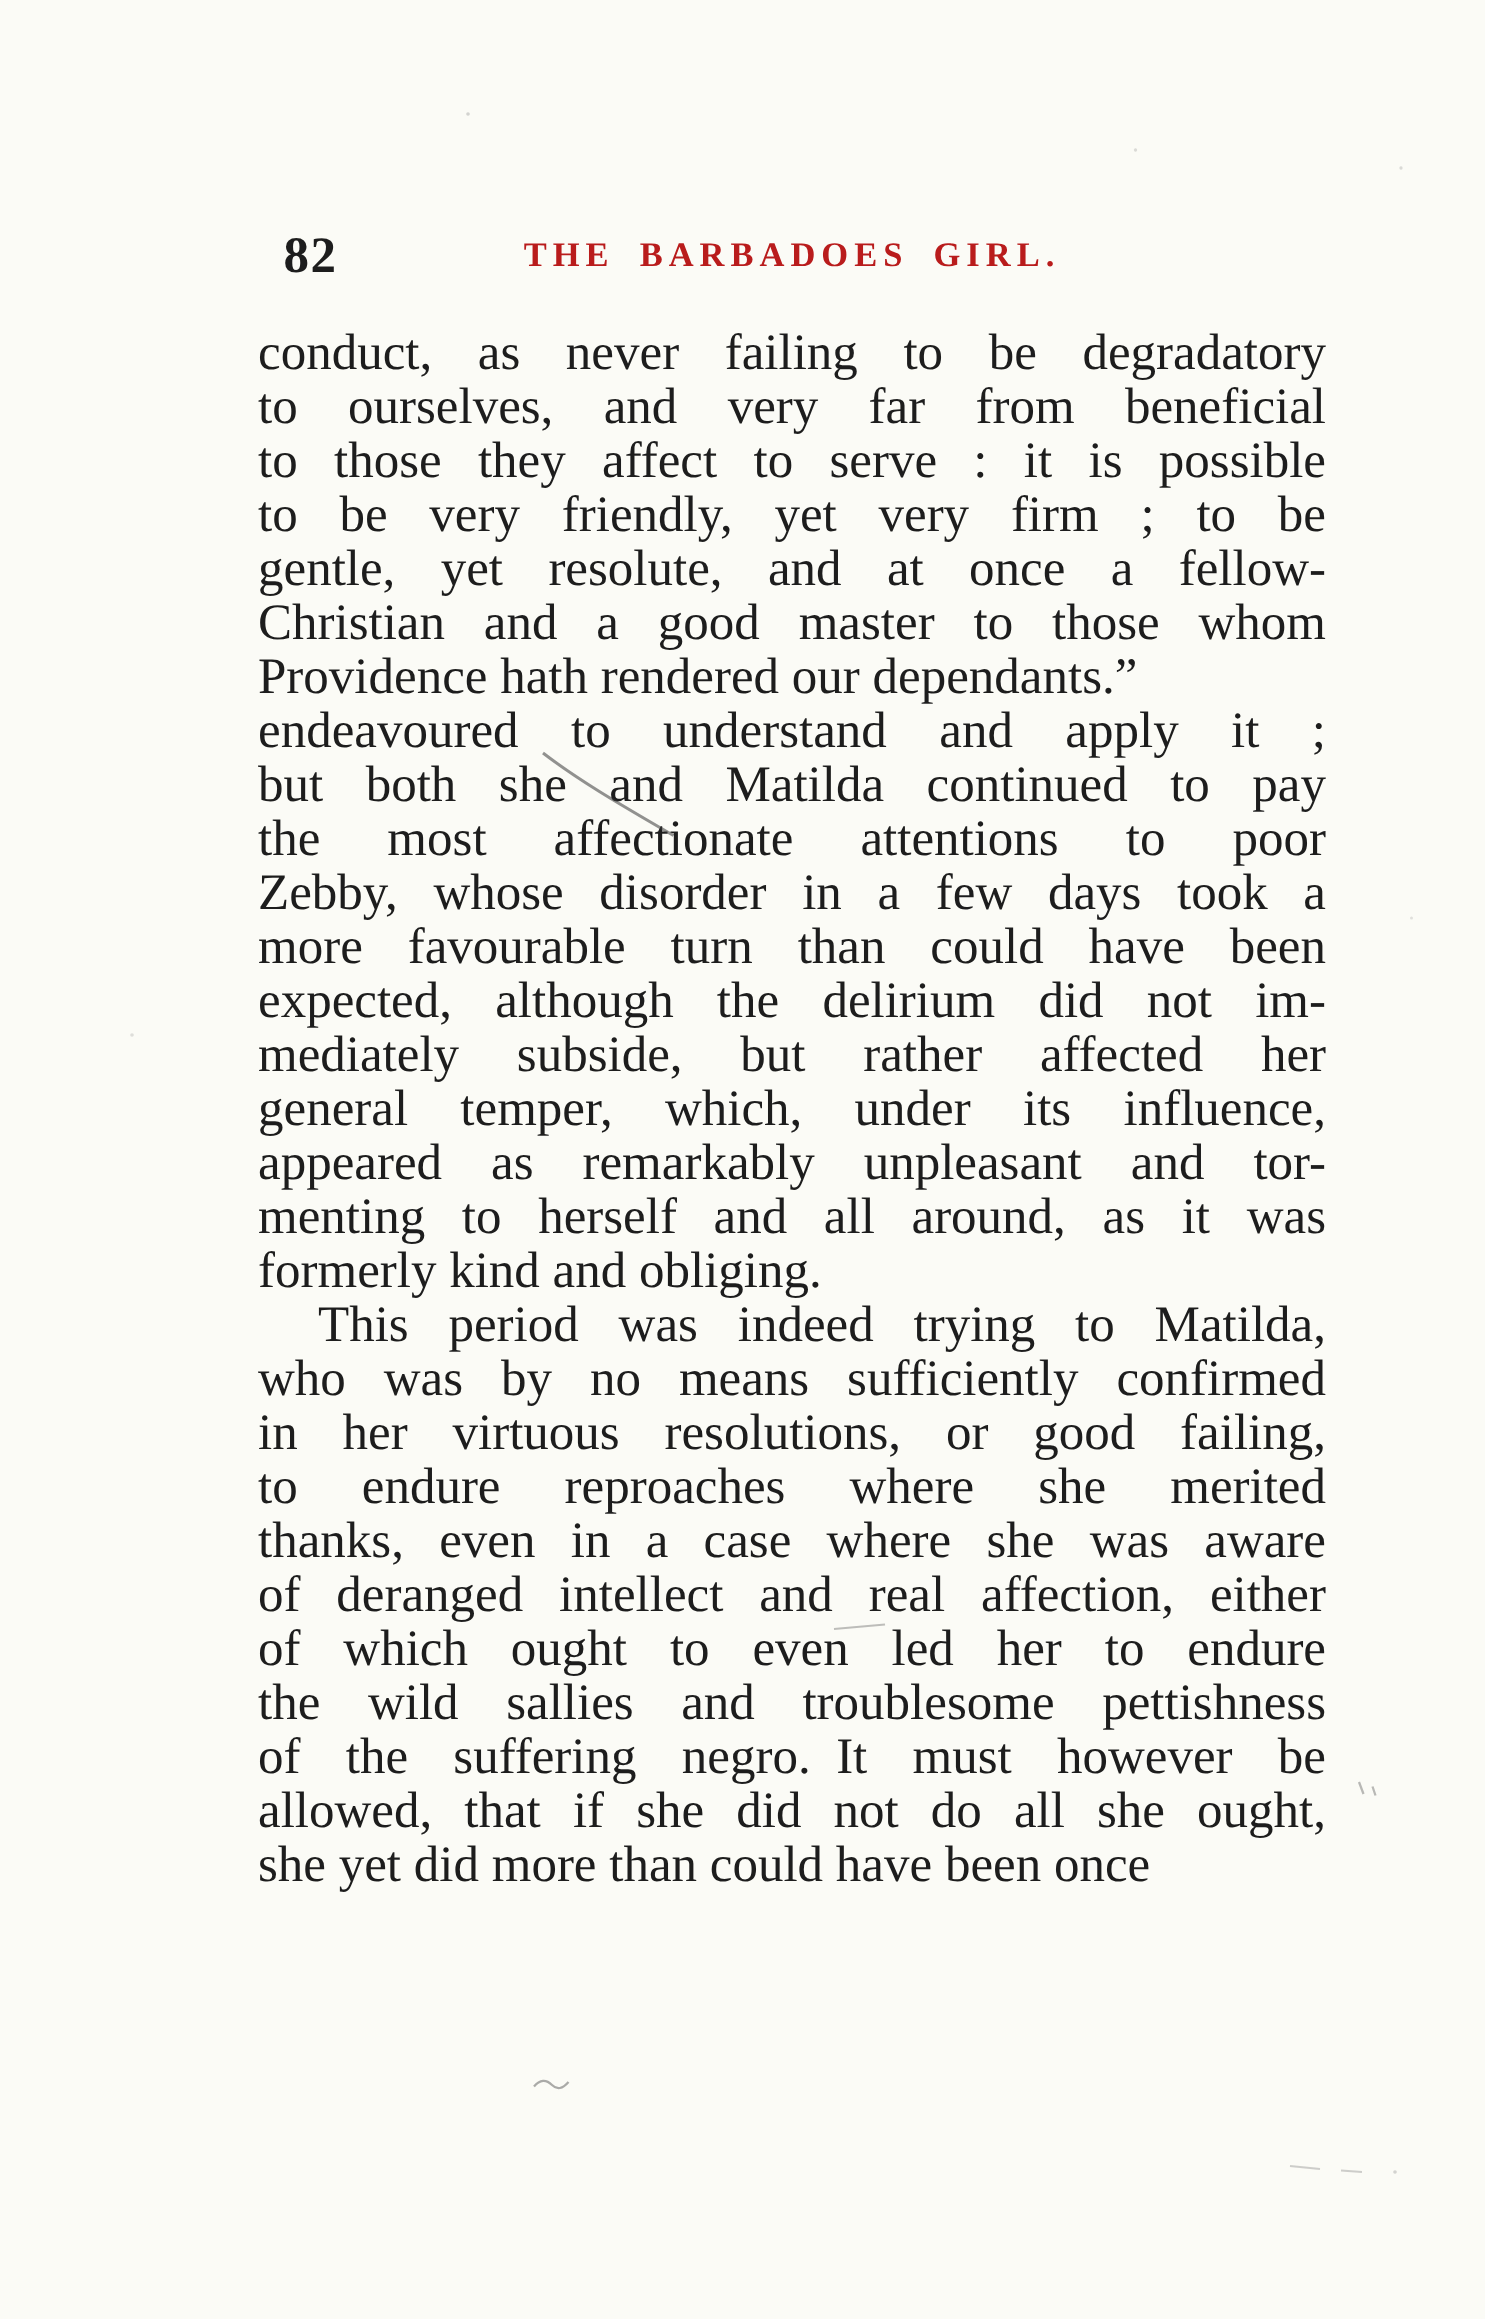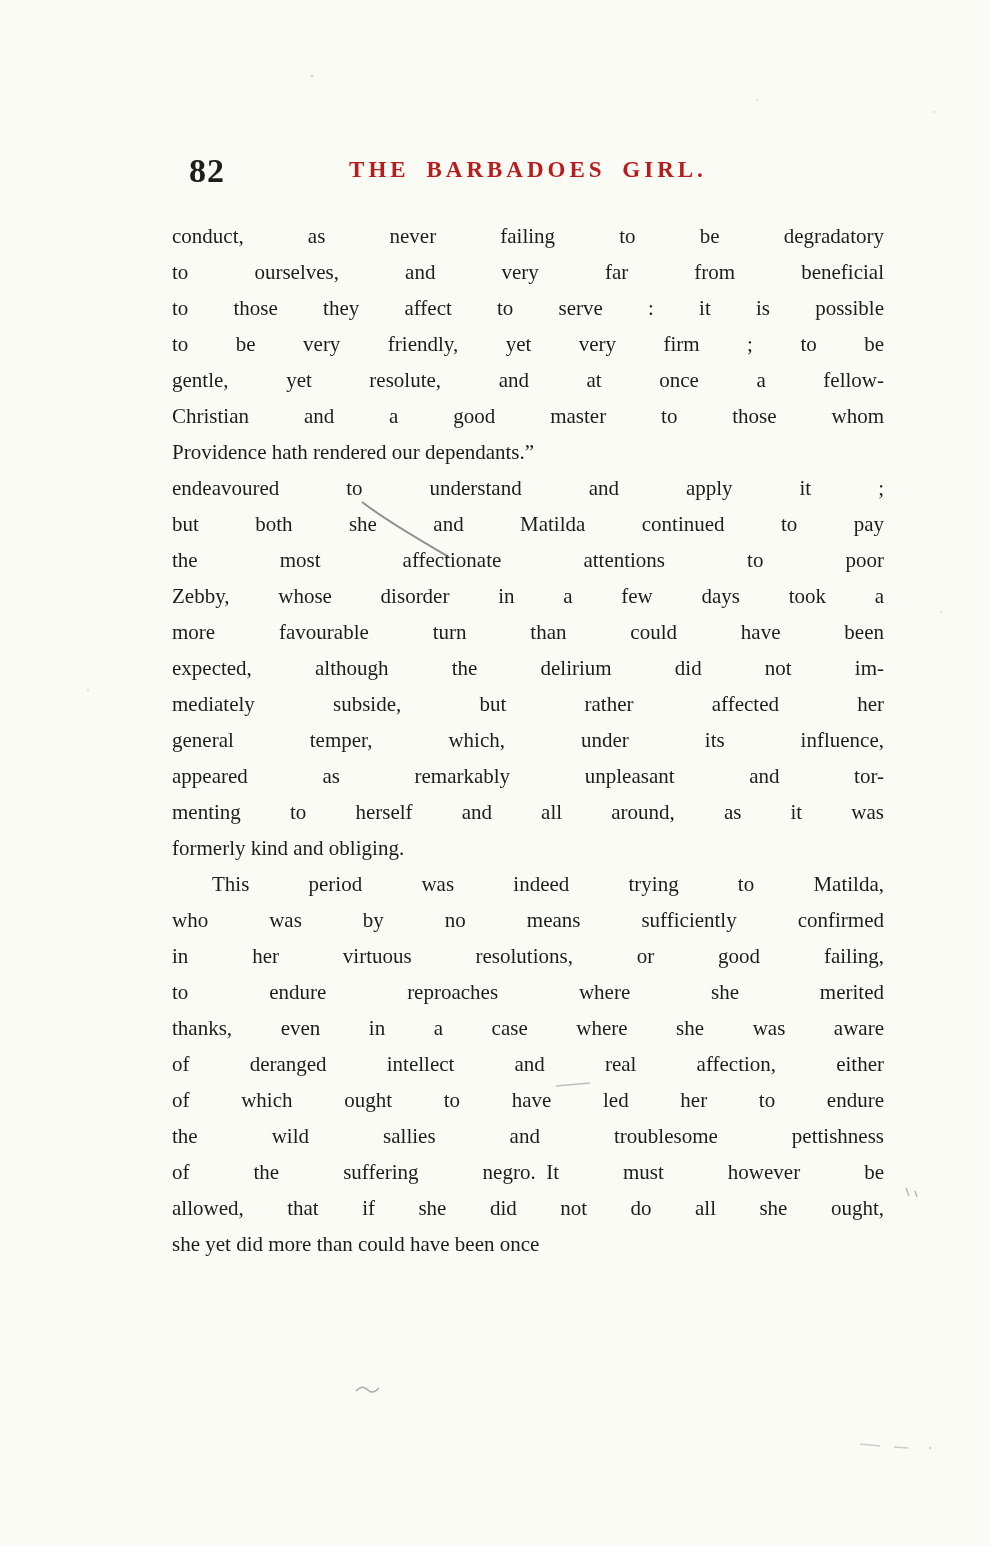--- a/index.html
+++ b/index.html
@@ -39,21 +39,21 @@
     display: block;
     text-align: center;
     padding-top: 7px;
     font-size: 23px;
     font-weight: bold;
     letter-spacing: 4px;
     word-spacing: 7px;
     color: #b91c1c;
   }
   .bodytext {
-    font-size: 21px;
+    font-size: 34px;
     line-height: 36px;
   }
   .paragraph { margin: 0; }
   .line {
     text-align: justify;
     text-align-last: justify;
   }
   .line.last { text-align-last: left; }
   .line.first-indent { text-indent: 40px; }
   .artifacts {
@@ -98,21 +98,21 @@
           <div class="line">menting to herself and all around, as it was</div>
           <div class="line last">formerly kind and obliging.</div>
         </div>
         <div class="paragraph">
           <div class="line first-indent">This period was indeed trying to Matilda,</div>
           <div class="line">who was by no means sufficiently confirmed</div>
           <div class="line">in her virtuous resolutions, or good failing,</div>
           <div class="line">to endure reproaches where she merited</div>
           <div class="line">thanks, even in a case where she was aware</div>
           <div class="line">of deranged intellect and real affection, either</div>
-          <div class="line">of which ought to have led her to endure</div>
+          <div class="line">of which ought to even led her to endure</div>
           <div class="line">the wild sallies and troublesome pettishness</div>
           <div class="line">of the suffering negro. It must however be</div>
           <div class="line">allowed, that if she did not do all she ought,</div>
           <div class="line last">she yet did more than could have been once</div>
         </div>
       </div>
 
   </div>
 
   <svg class="artifacts" viewBox="0 0 990 1546" xmlns="http://www.w3.org/2000/svg">

